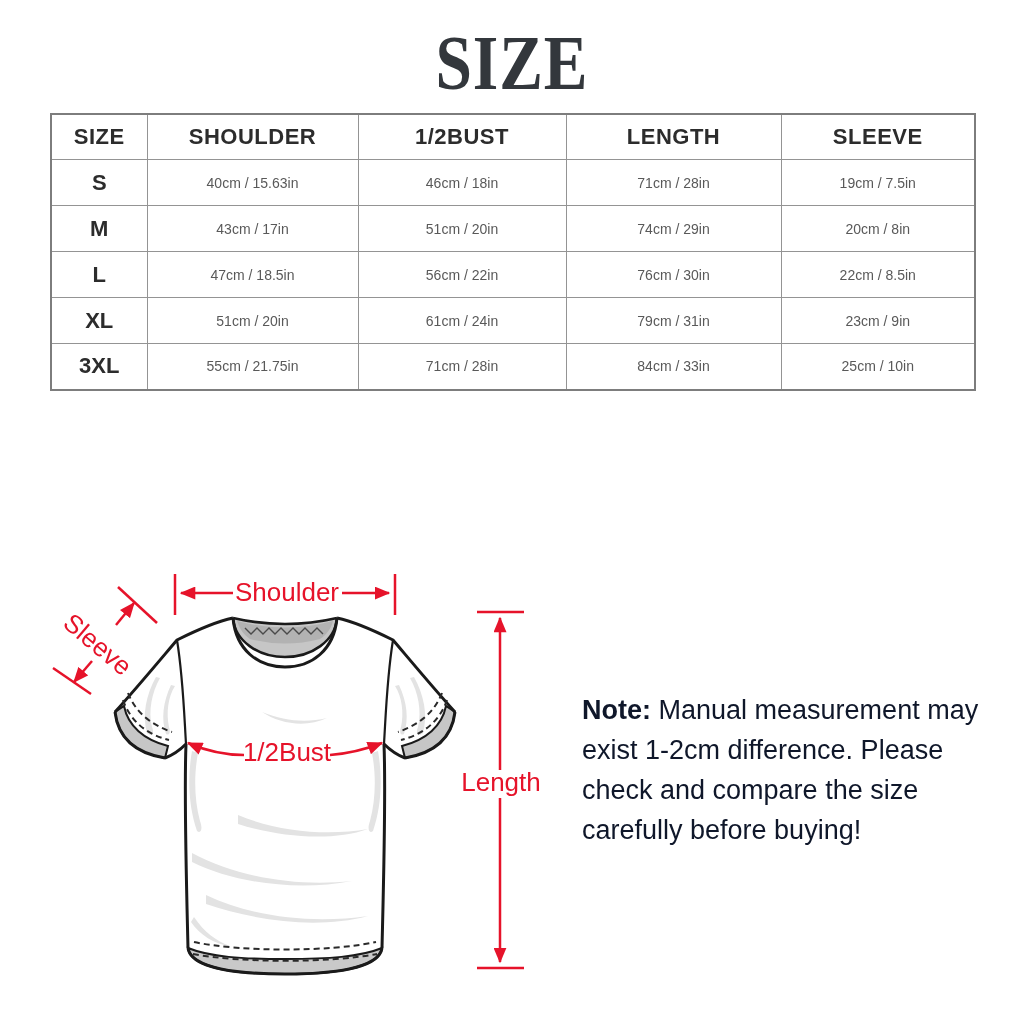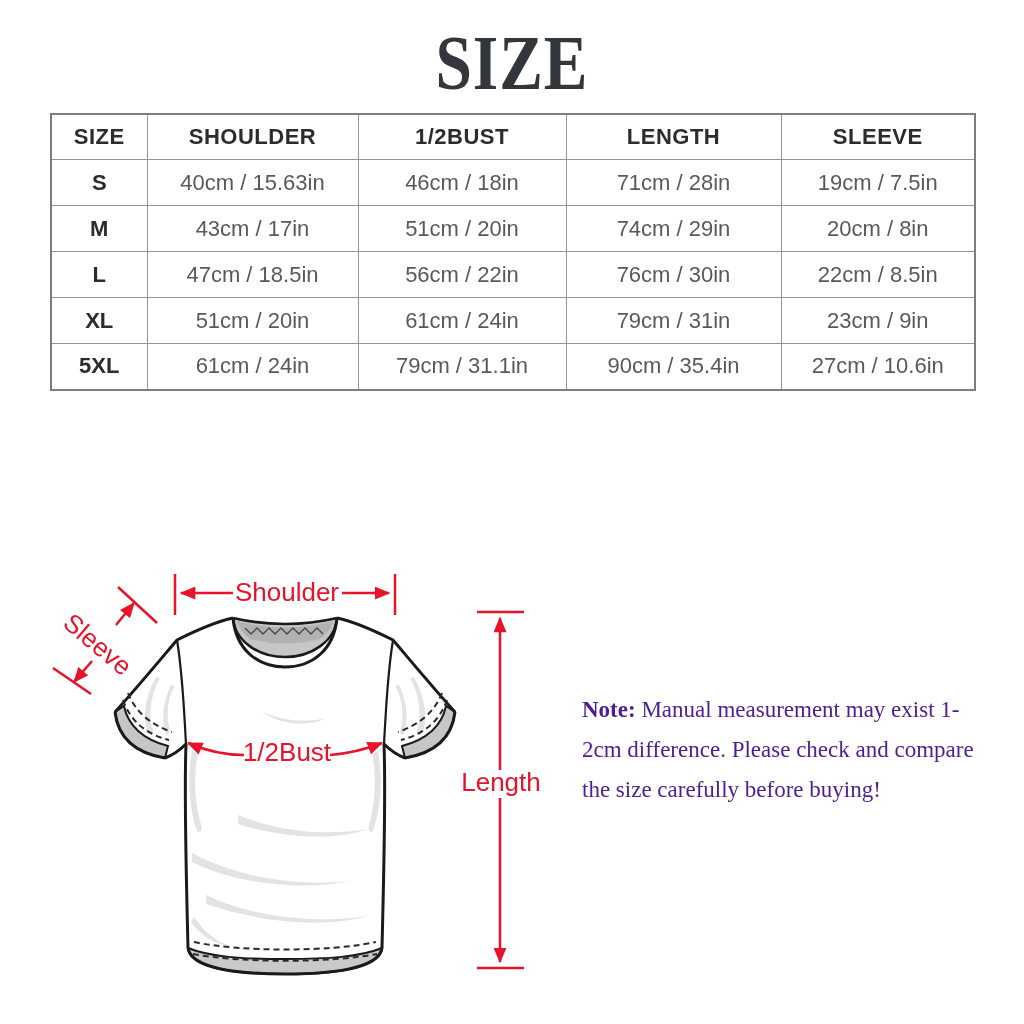--- a/index.html
+++ b/index.html
@@ -17,30 +17,30 @@
     position:absolute;left:50px;top:113px;width:924px;
     border-collapse:collapse;table-layout:fixed;
     border:2px solid #7d7d7d;background:#fff;
   }
   .size-table th,.size-table td{
     border:1px solid #949494;text-align:center;vertical-align:middle;padding:0;
   }
   .size-table thead th{height:44px;font-size:22px;font-weight:bold;color:#2c2c2c;letter-spacing:.5px}
   .size-table tbody tr{height:46px}
   .size-table tbody th{font-size:22px;font-weight:bold;color:#2c2c2c}
-  .size-table tbody td{font-size:22px;color:#595959}
+  .size-table tbody td{font-size:14px;color:#595959}
   .diagram{position:absolute;left:40px;top:565px}
   .dim-line{stroke:#e6132a;stroke-width:2.5;fill:none}
   .dim-text{fill:#e6132a;font-family:"Liberation Sans",sans-serif;font-size:26px}
   .outline{stroke:#1a1a1a;fill:none}
   .stitch{stroke:#2a2a2a;stroke-width:2;fill:none;stroke-dasharray:6 4}
   .wrinkle{fill:#e3e3e3}
   .note{
     position:absolute;left:582px;top:690px;width:398px;
-    font-size:23px;line-height:40px;color:#4c1d95;font-family:Liberation Serif, serif;
+    font-size:27px;line-height:40px;color:#0f172a;
   }
   .note-label{font-weight:bold}
 </style>
 </head>
 <body>
 
 <div class="title"><span>SIZE</span></div>
 
 <table class="size-table">
   <colgroup>
@@ -82,25 +82,25 @@
         <td>22cm / 8.5in</td>
       </tr>
       <tr>
         <th>XL</th>
         <td>51cm / 20in</td>
         <td>61cm / 24in</td>
         <td>79cm / 31in</td>
         <td>23cm / 9in</td>
       </tr>
       <tr>
-        <th>5XL</th>
-        <td>61cm / 24in</td>
-        <td>79cm / 31.1in</td>
-        <td>90cm / 35.4in</td>
-        <td>27cm / 10.6in</td>
+        <th>3XL</th>
+        <td>55cm / 21.75in</td>
+        <td>71cm / 28in</td>
+        <td>84cm / 33in</td>
+        <td>25cm / 10in</td>
       </tr>
     </tbody>
 </table>
 
 <svg class="diagram" width="520" height="450" viewBox="0 0 520 450">
   <defs>
     <marker id="arw" viewBox="0 0 12 10" refX="11" refY="5" markerWidth="16" markerHeight="13" markerUnits="userSpaceOnUse" orient="auto-start-reverse">
       <path d="M0,0 L12,5 L0,10 Z" fill="#e6132a"></path>
     </marker>
   </defs>

